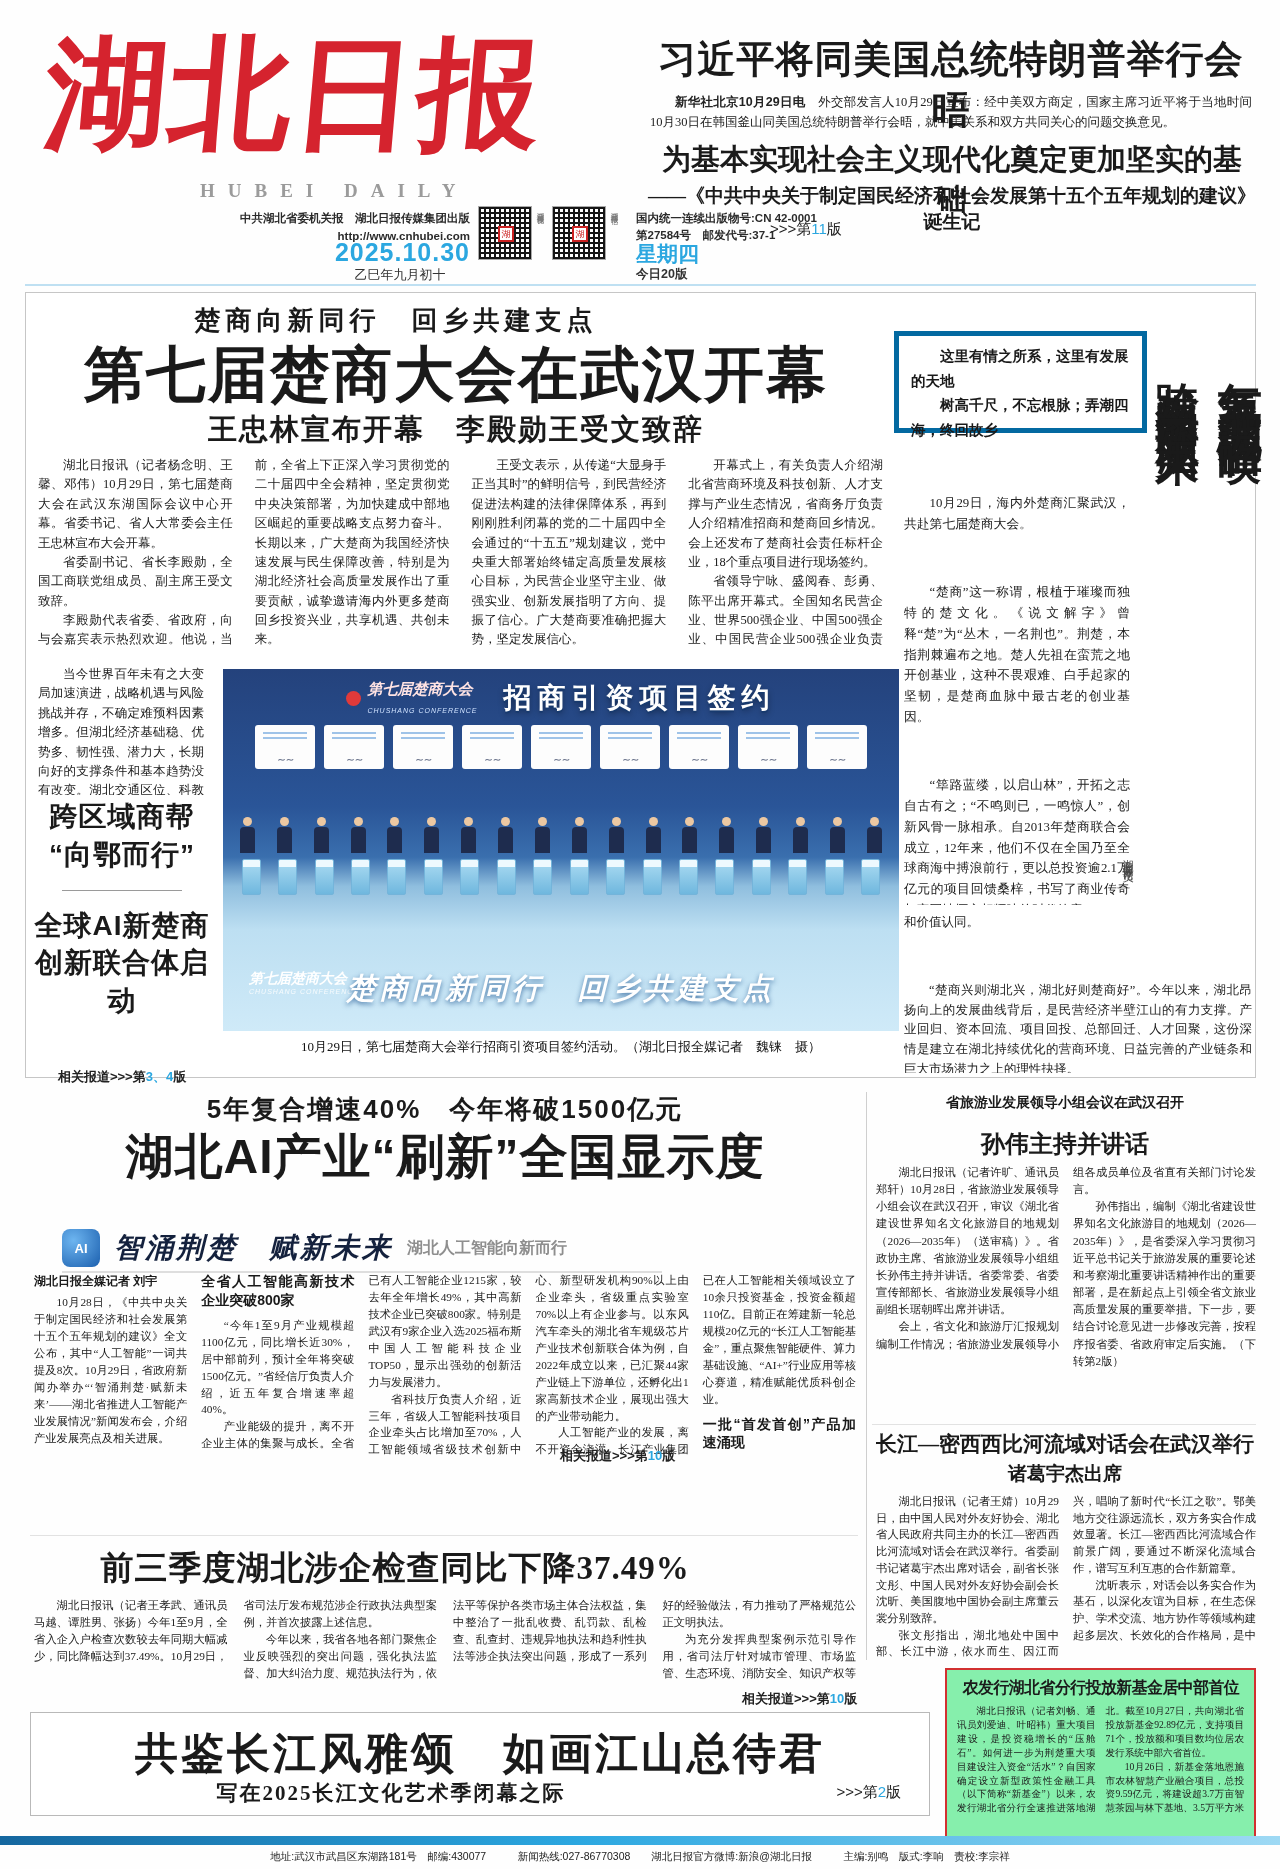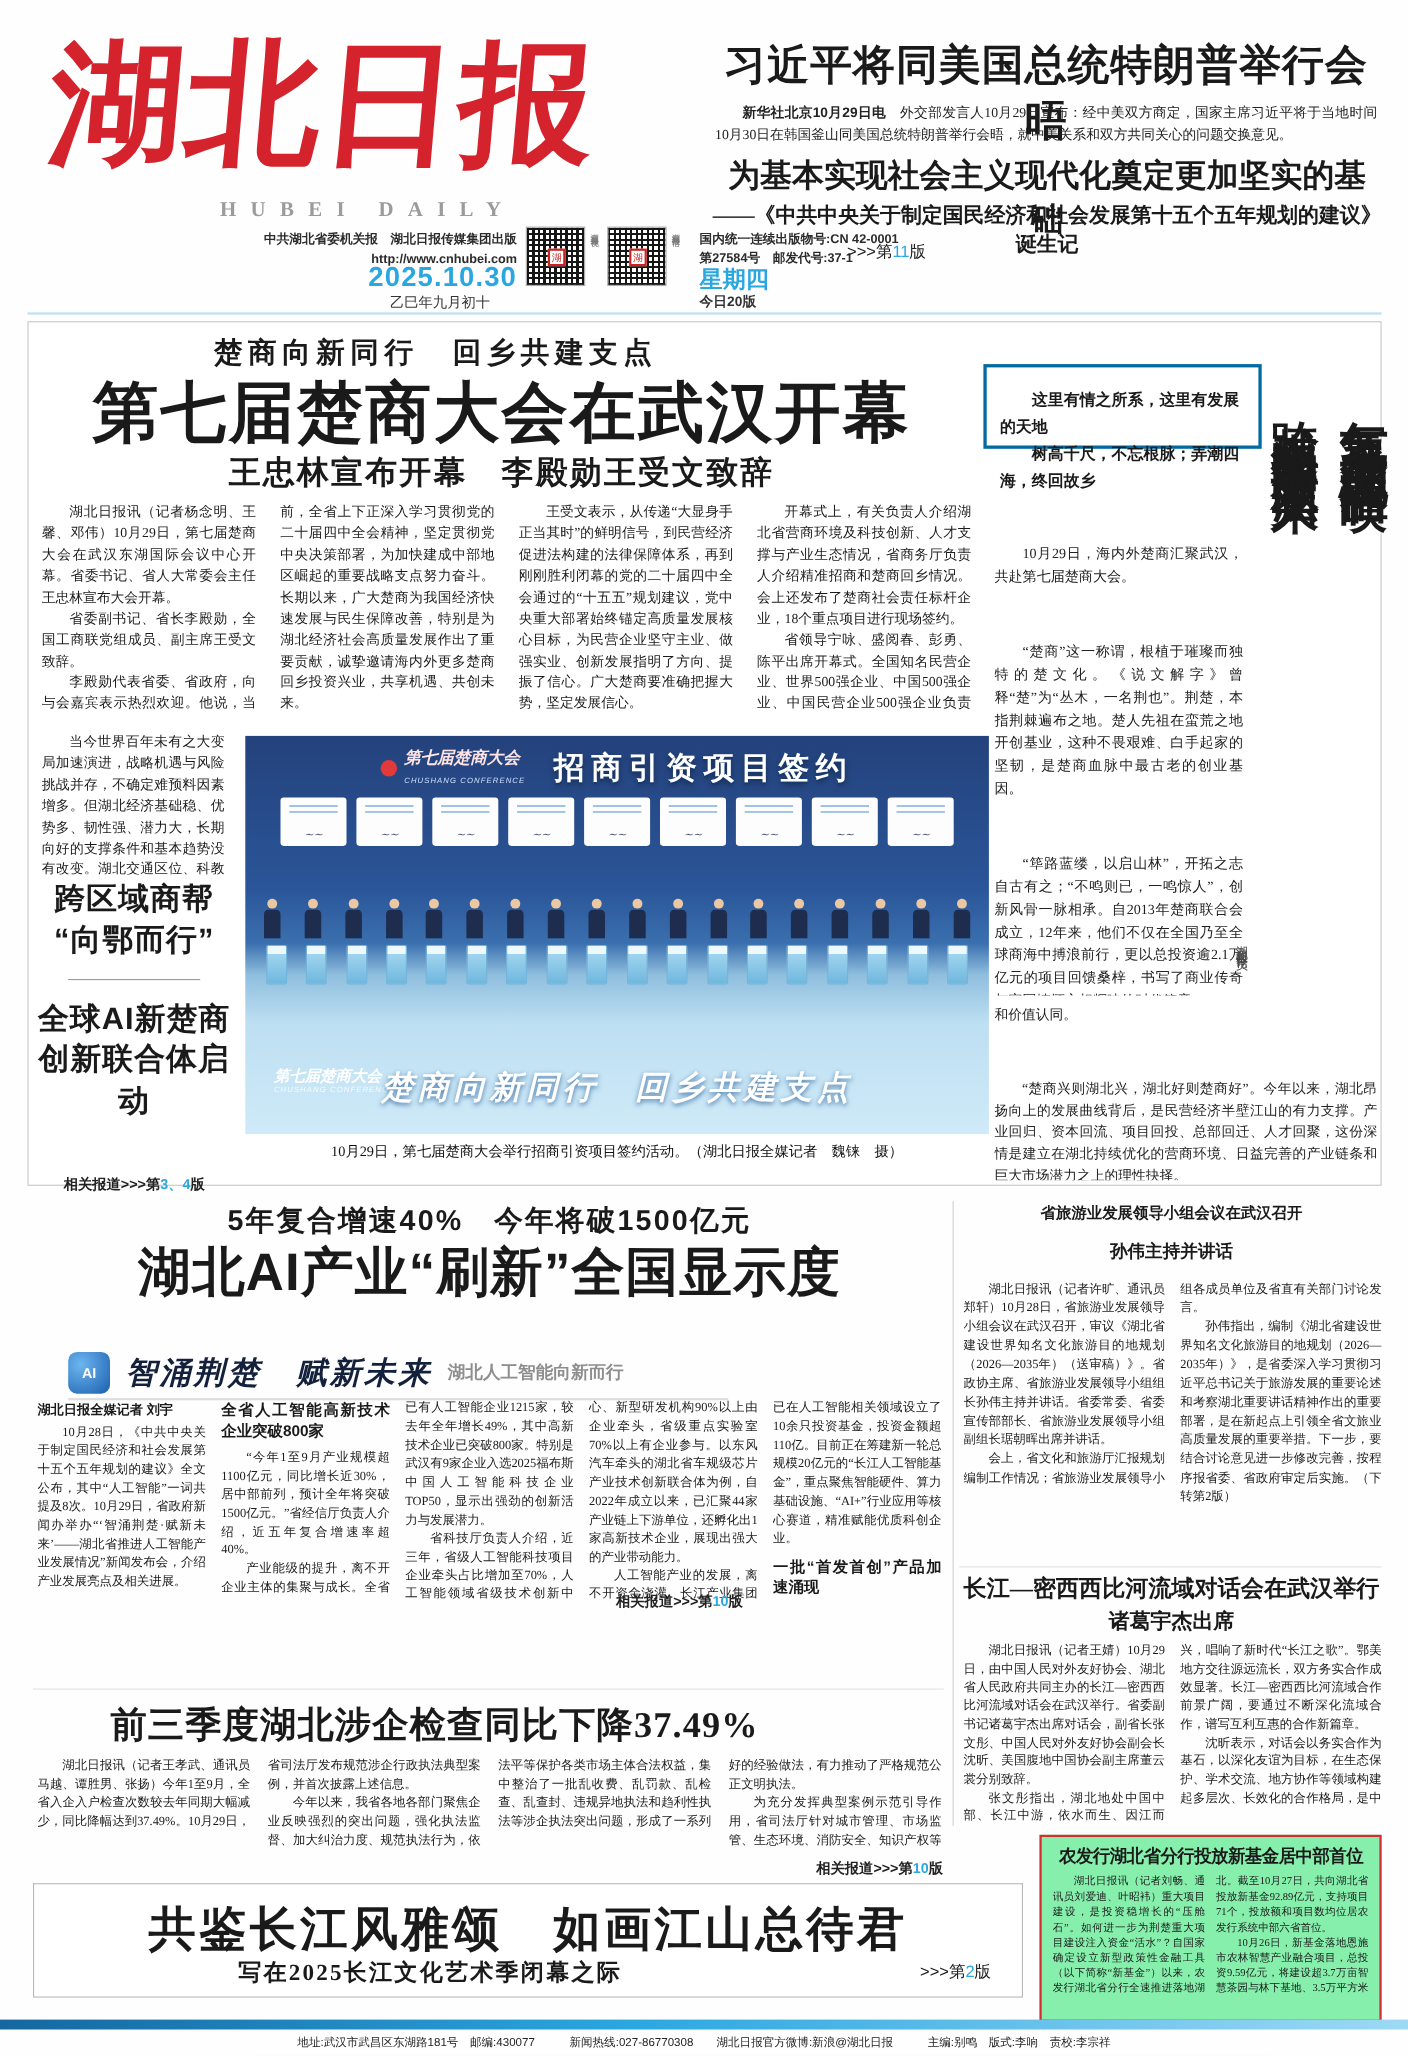--- a/index.html
+++ b/index.html
@@ -88,21 +88,21 @@
      background:linear-gradient(180deg,#eef9fe 0 22%, #9fd4ee 22%, #6fb7de 100%); border:1px solid #74b4da; }
   .ph-floor-logo { position:absolute; left:26px; bottom:36px; color:#fff; font-style:italic; z-index:3; }
   .ph-floor-logo .cn { font-size:14px; font-weight:bold; font-family:"Liberation Serif",serif; }
   .ph-floor-logo .en { font-size:7px; letter-spacing:1px; opacity:.85; }
   .ph-slogan { position:absolute; left:0; right:0; bottom:22px; text-align:center; font-size:29px;
      font-weight:900; font-style:italic; color:#fff; letter-spacing:4px; z-index:3;
      text-shadow:0 2px 5px rgba(25,80,140,.75); }
   .ms-cap { left:197px; top:745px; width:676px; font-size:13px; font-family:"Liberation Serif",serif; color:#111; }
 
   
-  .qbox { left:868px; top:38px; width:253px; height:77px; border:3px solid #0369a1; padding:18px 12px;
+  .qbox { left:868px; top:38px; width:253px; height:102px; border:5px solid #0369a1; padding:8px 12px;
      font-size:14.5px; font-weight:bold; line-height:1.7; }
   .qbox p { text-indent:2em; }
   .cm-a { left:878px; top:152px; width:226px; height:460px; font-family:"Liberation Serif",serif;
      font-size:12.8px; line-height:1.62; overflow:hidden; color:#222; }
   .cm-a p, .cm-b p { text-indent:2em;margin-top:48px; }
   .cm-vt { left:1114px; top:54px; height:575px; writing-mode:vertical-rl; text-orientation:upright;
      font-family:"Liberation Serif",serif; font-weight:900; font-size:44px; letter-spacing:6px; line-height:1.2; }
   .cm-vt div { margin-left:10px; }
   .cm-by { left:1094px; top:558px; writing-mode:vertical-rl; text-orientation:upright;
      font-size:11px; color:#444; letter-spacing:2px; }
@@ -137,21 +137,21 @@
   .cul-box { left:30px; top:1712px; width:900px; height:104px; border:1px solid #b9b9b9; background:#fff; }
   .cul-h { left:0; top:12px; width:100%; font-size:43px; font-weight:900; letter-spacing:3px; }
   .cul-sub { left:0; top:66px; width:720px; font-size:21px; font-weight:bold;
      font-family:"Liberation Serif",serif; letter-spacing:2px; }
   .cul-ref { right:28px; top:70px; }
 
   
   .vdiv { left:866px; top:1092px; width:1px; height:568px; background:#cfcfcf; }
   .tr-h { left:874px; top:1094px; width:382px; font-size:14px; font-weight:900;
      font-family:"Liberation Serif",serif; }
-  .tr-sub { left:874px; top:1128px; width:382px; font-size:16px; font-weight:bold;
+  .tr-sub { left:874px; top:1128px; width:382px; font-size:24px; font-weight:bold;
      font-family:Liberation Mono, monospace; }
   .tr-body { left:876px; top:1164px; width:380px; height:254px; column-count:2; column-gap:14px;
      font-family:"Liberation Serif",serif; font-size:11.3px; line-height:1.52; overflow:hidden; }
   .tr-body p, .dl-body p, .bk-body p { text-indent:2em; }
   .div-h2 { left:872px; top:1424px; width:384px; height:1px; background:#e2e2e2; }
   .dl-h { left:874px; top:1430px; width:382px; font-size:21px; font-weight:900;
      font-family:"Liberation Serif",serif; }
   .dl-sub { left:874px; top:1461px; width:382px; font-size:19px; font-weight:bold;
      font-family:"Liberation Serif",serif; }
   .dl-body { left:876px; top:1493px; width:380px; height:168px; column-count:2; column-gap:14px;

